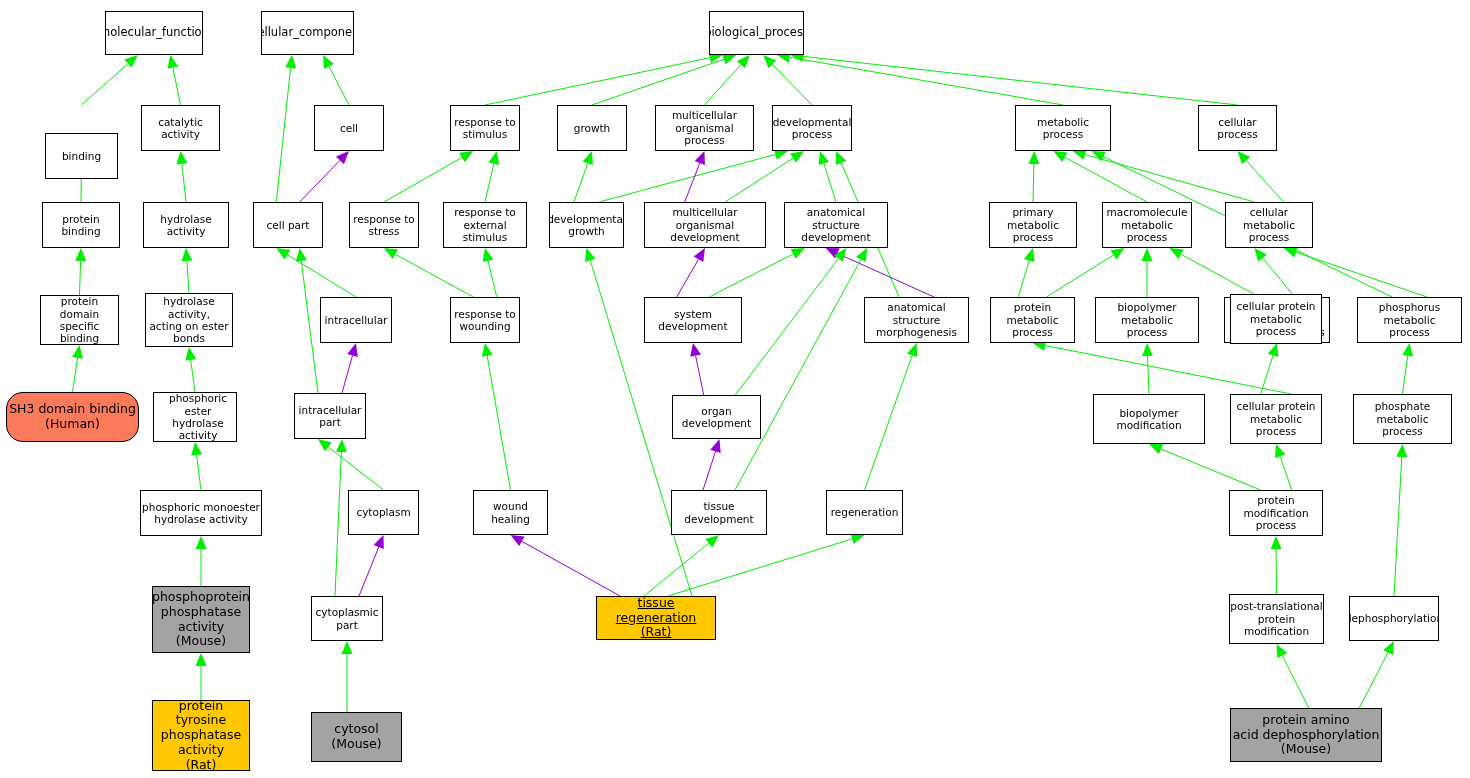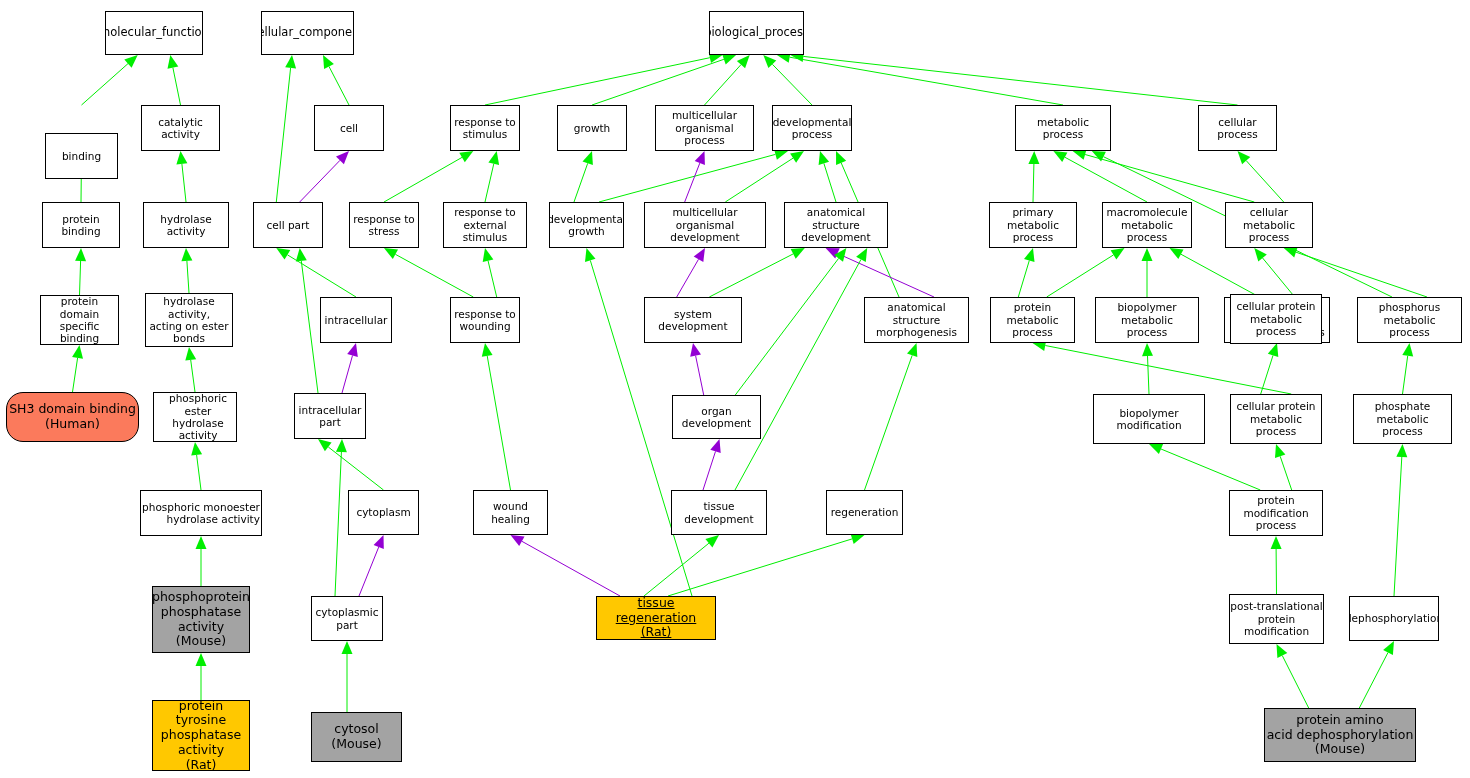--- a/index.html
+++ b/index.html
@@ -237,21 +237,21 @@
       <div class="node term fill-white" style="left: 294px; top: 393px; width: 72px; height: 46px;">intracellular
 part</div>
       <div class="node term fill-white" style="left: 672px; top: 395px; width: 89px; height: 44px;">organ development</div>
       <div class="node term fill-white" style="left: 1093px; top: 394px; width: 112px; height: 50px;">biopolymer modification</div>
       <div class="node term fill-white" style="left: 1230px; top: 294px; width: 92px; height: 50px;">cellular protein
 metabolic process</div>
       <div class="node term fill-white" style="left: 1230px; top: 394px; width: 92px; height: 50px;">cellular protein
 metabolic process</div>
       <div class="node term fill-white" style="left: 1353px; top: 394px; width: 99px; height: 50px;">phosphate metabolic
 process</div>
-      <div class="node term fill-white" style="left: 140px; top: 490px; width: 122px; height: 46px; text-align: right;">phosphoric monoester
+      <div class="node term fill-white" style="left: 140px; top: 490px; width: 122px; height: 46px;">phosphoric monoester
 hydrolase activity</div>
       <div class="node term fill-white" style="left: 348px; top: 490px; width: 71px; height: 45px;">cytoplasm</div>
       <div class="node term fill-white" style="left: 473px; top: 490px; width: 75px; height: 45px;">wound healing</div>
       <div class="node term fill-white" style="left: 671px; top: 490px; width: 96px; height: 45px;">tissue development</div>
       <div class="node term fill-white" style="left: 826px; top: 490px; width: 77px; height: 45px;">regeneration</div>
       <div class="node term fill-white" style="left: 1229px; top: 490px; width: 94px; height: 46px;">protein modification
 process</div>
       <div class="node gene fill-blue" style="left: 152px; top: 586px; width: 98px; height: 67px;">phosphoprotein
 phosphatase
 activity
@@ -262,17 +262,17 @@
 (Rat)</div>
       <div class="node term fill-white" style="left: 1229px; top: 594px; width: 95px; height: 50px;">post-translational
 protein modification</div>
       <div class="node term fill-white" style="left: 1349px; top: 596px; width: 90px; height: 45px;">dephosphorylation</div>
       <div class="node gene fill-gold" style="left: 152px; top: 700px; width: 98px; height: 71px;">protein tyrosine
 phosphatase
 activity
 (Rat)</div>
       <div class="node gene fill-blue" style="left: 311px; top: 712px; width: 91px; height: 50px;">cytosol
 (Mouse)</div>
-      <div class="node gene fill-blue" style="left: 1264px; top: 708px; width: 152px; height: 54px;">protein amino
+      <div class="node gene fill-blue" style="left: 1230px; top: 708px; width: 152px; height: 54px;">protein amino
 acid dephosphorylation
 (Mouse)</div>
     </div>
 </div>
 
 </body></html>

